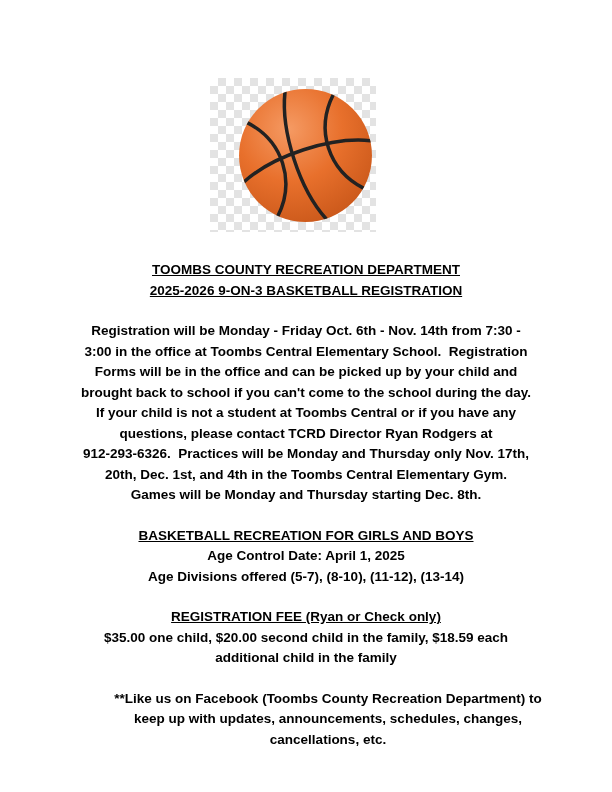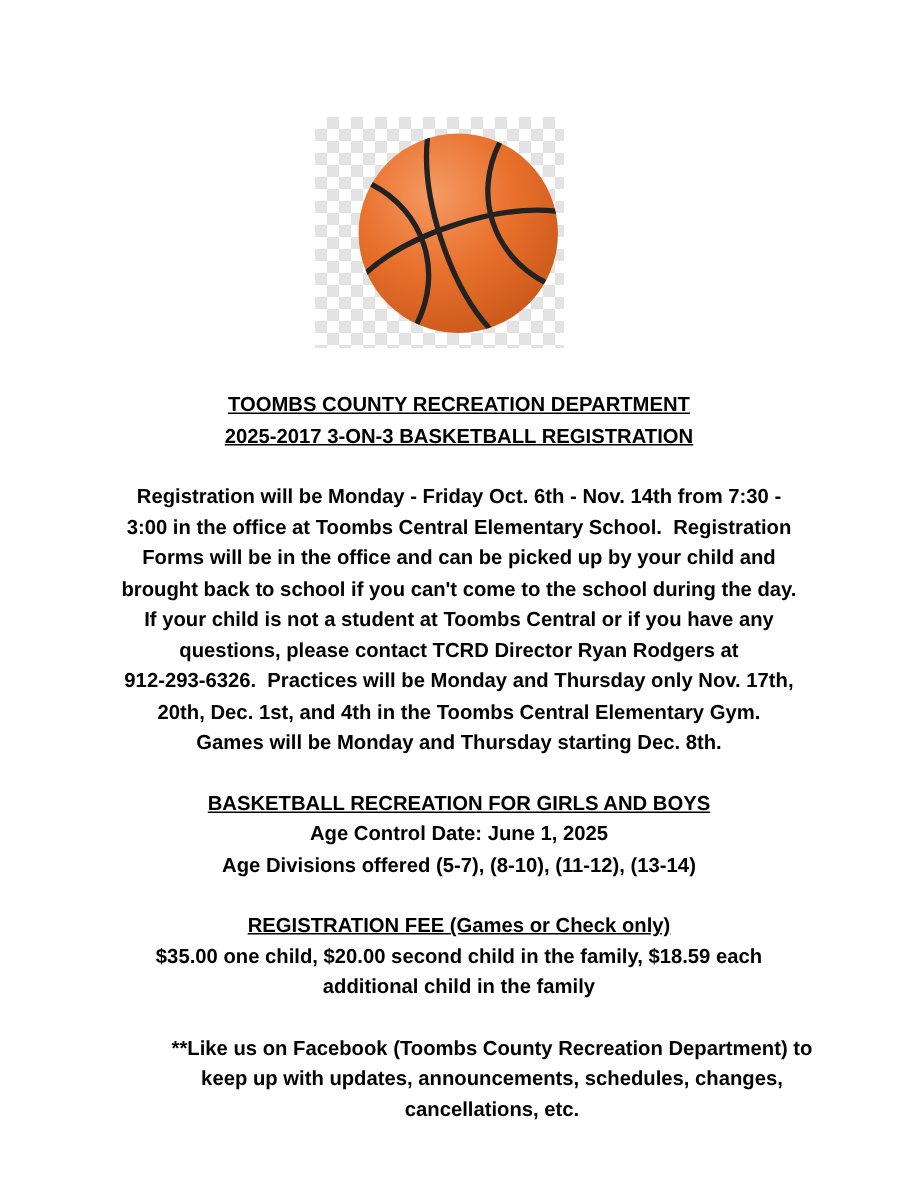--- a/index.html
+++ b/index.html
@@ -70,41 +70,41 @@
         <path d="M70,4 C54,40 54,100 70,136"></path>
         <path d="M4,76 C40,60 100,60 136,76"></path>
         <path d="M25,21 C53,49 53,91 25,119"></path>
         <path d="M115,21 C87,49 87,91 115,119"></path>
       </g>
     </svg>
   </div>
 
   <div class="doc-text title-block">
     <div class="underlined">TOOMBS COUNTY RECREATION DEPARTMENT</div>
-    <div class="underlined">2025-2017 3-ON-3 BASKETBALL REGISTRATION</div>
+    <div class="underlined">2025-2026 9-ON-3 BASKETBALL REGISTRATION</div>
   </div>
 
   <div class="doc-text para">Registration will be Monday - Friday Oct. 6th - Nov. 14th from 7:30 -
 3:00 in the office at Toombs Central Elementary School.  Registration
 Forms will be in the office and can be picked up by your child and
 brought back to school if you can't come to the school during the day.
 If your child is not a student at Toombs Central or if you have any
 questions, please contact TCRD Director Ryan Rodgers at
 912-293-6326.  Practices will be Monday and Thursday only Nov. 17th,
 20th, Dec. 1st, and 4th in the Toombs Central Elementary Gym.
 Games will be Monday and Thursday starting Dec. 8th.</div>
 
   <div class="doc-text section">
     <div class="underlined">BASKETBALL RECREATION FOR GIRLS AND BOYS</div>
-    <div class="details">Age Control Date: June 1, 2025
+    <div class="details">Age Control Date: April 1, 2025
 Age Divisions offered (5-7), (8-10), (11-12), (13-14)</div>
   </div>
 
   <div class="doc-text section">
-    <div class="underlined">REGISTRATION FEE (Games or Check only)</div>
+    <div class="underlined">REGISTRATION FEE (Ryan or Check only)</div>
     <div class="details">$35.00 one child, $20.00 second child in the family, $18.59 each
 additional child in the family</div>
   </div>
 
   <div class="doc-text section details" style="white-space: pre-wrap; margin-left: 44px;">**Like us on Facebook (Toombs County Recreation Department) to
 keep up with updates, announcements, schedules, changes,
 cancellations, etc.</div>
 
 </div>
 

